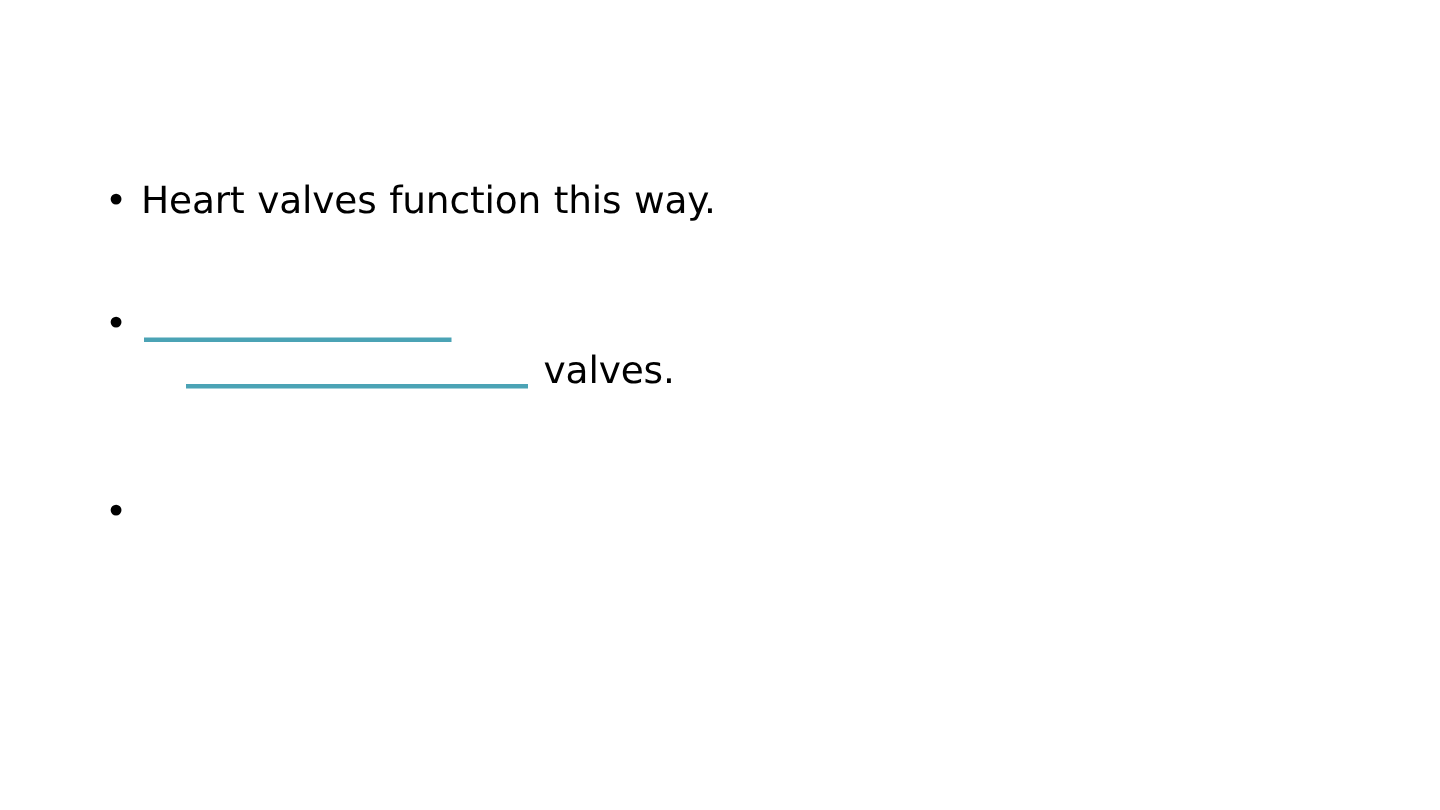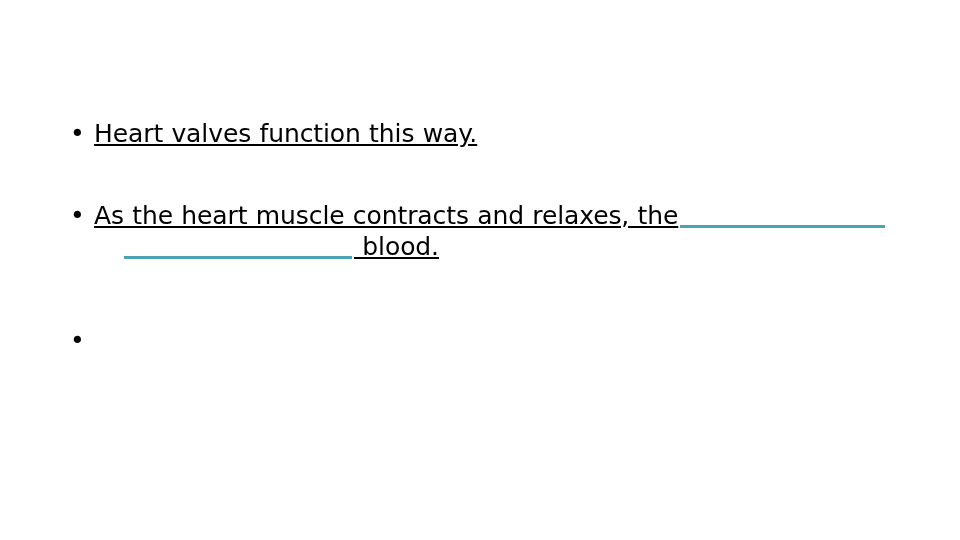--- a/index.html
+++ b/index.html
@@ -55,21 +55,20 @@
     top: 0;
     width: 24px;
     text-align: left;
     font-size: 25px;
     line-height: 31px;
     color: #000000;
   }
 
   .para {
     display: block;
-    text-decoration: underline;
   }
 
   .line {
     display: block;
     white-space: nowrap;
   }
 
   
   .blank {
     display: inline-block;
@@ -100,24 +99,24 @@
           <span class="line">Heart valves function this way.</span>
         </span>
       </div>
     </div>
 
     <div class="bullet-block b2">
       <div class="bullet-row">
         <span class="bullet-dot">•</span>
         <span class="para">
 
-          <span class="line"><span>As the heart muscle contracts and relaxes, the</span><span class="blank w1" style="border-bottom-color: rgb(75, 163, 181);"></span></span>
+          <span class="line"><span class="blank w1" style="border-bottom-color: rgb(75, 163, 181);"></span></span>
 
 
-          <span class="line indent-2"><span class="blank w3" style="border-bottom-color: rgb(75, 163, 181);"></span><span> blood.</span></span>
+          <span class="line indent-2"><span class="blank w3" style="border-bottom-color: rgb(75, 163, 181);"></span><span> valves.</span></span>
 
         </span>
       </div>
     </div>
 
     <div class="bullet-block b3">
       <div class="bullet-row">
         <span class="bullet-dot">•</span>
         <span class="para">
         </span>

